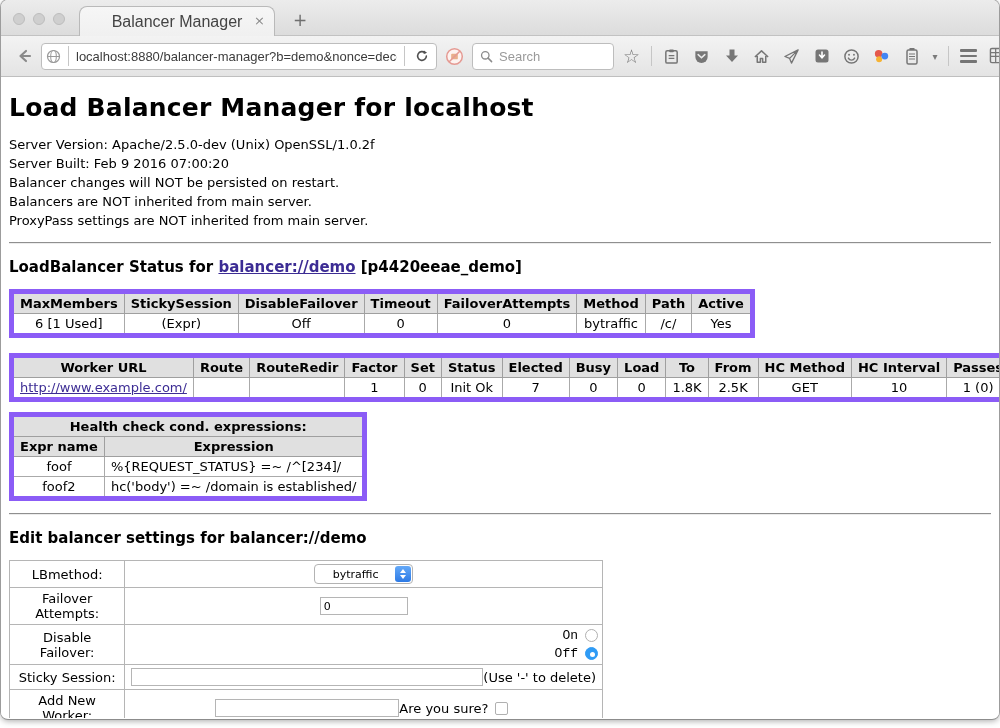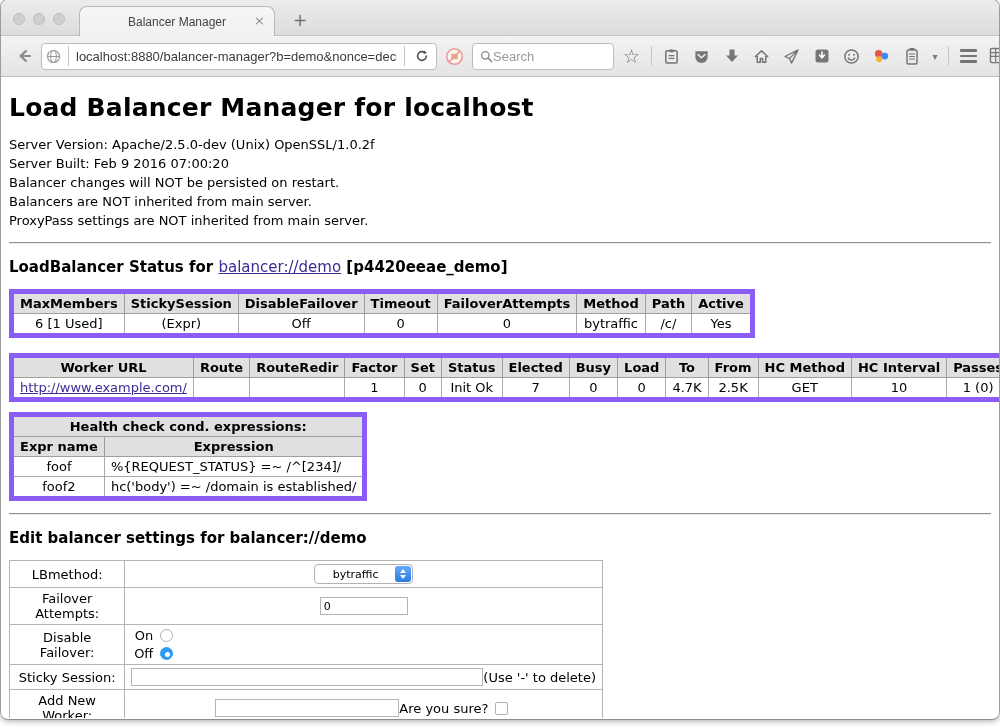--- a/index.html
+++ b/index.html
@@ -17,21 +17,21 @@
   }
   .traffic { position: absolute; top: 13px; left: 12px; display: flex; gap: 8px; }
   .light { width: 12px; height: 12px; border-radius: 50%; background: #cfcfcf; border: 1px solid #bdbdbd; }
   .tab {
     position: absolute; left: 78px; bottom: -1px; width: 196px; height: 30px;
     background: linear-gradient(#f6f6f6, #f0f0f0);
     border: 1px solid #b9b9b9; border-bottom: none;
     border-radius: 8px 8px 0 0;
     display: flex; align-items: center; justify-content: center;
   }
-  .tab-title { font-size: 12px; color: #444; font-family: "Liberation Sans", sans-serif; }
+  .tab-title { font-size: 16px; color: #444; font-family: "Liberation Sans", sans-serif; }
   .tab-close { position: absolute; right: 9px; top: 6px; font-size: 13px; color: #8a8a8a; line-height: 16px; cursor: default; }
   .newtab {
     position: absolute; left: 286px; bottom: 4px; width: 26px; height: 22px;
     font-size: 17px; color: #6f6f6f; text-align: center; line-height: 22px;
   }
 
   
   .toolbar {
     height: 41px; background: linear-gradient(#f3f3f3, #e4e4e4);
     border-bottom: 1px solid #bfbfbf;
@@ -42,36 +42,36 @@
   .urlbar {
     width: 396px; height: 27px; background: #fff; border: 1px solid #bdbdbd; border-radius: 4px;
     display: flex; align-items: center; padding: 0 4px; gap: 5px; flex: 0 0 auto;
   }
   .url-text {
     flex: 1; font-size: 13px; color: #3c3c3c; white-space: nowrap; overflow: hidden;
     font-family: "Liberation Sans", sans-serif;
   }
   .searchbar {
     width: 142px; height: 27px; background: #fff; border: 1px solid #bdbdbd; border-radius: 4px;
-    display: flex; align-items: center; padding: 0 7px; flex: 0 0 auto;
+    display: flex; align-items: center; padding: 0 7px; gap: 6px; flex: 0 0 auto;
   }
   .search-ph { font-size: 13px; color: #9a9a9a; font-family: "Liberation Sans", sans-serif; }
   .star-glyph { font-size: 19px; color: #757575; line-height: 19px; }
   .caret-glyph { font-size: 10px; color: #7a7a7a; }
   .hamburger { display: flex; flex-direction: column; gap: 3px; }
   .hamburger span { width: 17px; height: 2.5px; background: #757575; border-radius: 1px; }
 
   
   .content { background: #fff; height: 641px; padding: 0 8px; overflow: hidden; color: #000; }
   h1.pagetitle { font-size: 25px; font-weight: bold; margin: 16px 0 13px; letter-spacing: .2px; }
   .info p { font-size: 13px; line-height: 19px; }
   hr.rule { border: none; height: 2px; margin: 12px 0;
     border-top: 1px solid #8f8f8f; border-bottom: 1px solid #ececec; background: #c9c9c9; }
   h2.section { font-size: 15px; font-weight: bold; margin: 14px 0 13px; }
-  h2.section .blink { text-decoration: underline; font-weight: normal; margin-top: 32px; }
+  h2.section .blink { text-decoration: underline; font-weight: bold; margin-top: 32px; }
 
   table.grid { border-collapse: collapse; font-size: 13px; border: 5px solid #8b5cf6; }
   table.grid th { background: #e0e0e0; font-weight: bold; padding: 2px 6px; border: 1px solid #9f9f9f; text-align: center; white-space: nowrap; }
   table.grid td { padding: 2px 6px; border: 1px solid #aaaaaa; text-align: center; white-space: nowrap; }
   table.grid td.left { text-align: left; }
   a.plink { text-decoration: underline; }
 
   .tbl-balancer { width: 617px; margin-bottom: 15px; }
   .tbl-worker { width: 963px; margin-bottom: 10px; }
   .tbl-health { width: 312px; }
@@ -102,21 +102,21 @@
     display: flex; flex-direction: column; align-items: center; justify-content: center; gap: 1px; margin-right: 2px; }
   .spinner .t { width: 0; height: 0; border-left: 2.5px solid transparent; border-right: 2.5px solid transparent; }
   .spinner .t.up { border-bottom: 3px solid #555; }
   .spinner .t.dn { border-top: 3px solid #555; }
 
   input.txt { border: 1px solid #b5b5b5; height: 18px; font-size: 11px; padding: 0 3px; font-family: "DejaVu Sans", sans-serif; background: #fff; }
   .w-failover { width: 88px; }
   .w-sticky { width: 352px; }
   .w-worker { width: 184px; }
 
-  .radio-lines { display: flex; flex-direction: column; align-items: flex-start; gap: 3px; }
+  .radio-lines { display: flex; flex-direction: column; align-items: flex-end; gap: 3px; font-family: Liberation Mono, monospace; }
   .radio-line { display: flex; align-items: center; gap: 7px; }
   .radio-line .rlabel { width: 24px; text-align: right; }
   .radio { width: 13px; height: 13px; border-radius: 50%; border: 1px solid #b0b0b0; background: #fff; display: inline-block; }
   .radio.checked { background: #2f9bf5; border-color: #2f9bf5; position: relative; }
   .radio.checked::after { content: ""; position: absolute; left: 4px; top: 4px; width: 5px; height: 5px; border-radius: 50%; background: #fff; }
   .checkbox { width: 13px; height: 13px; border: 1px solid #b0b0b0; border-radius: 2px; background: #fff; display: inline-block; }
 
   .sticky-row { display: flex; align-items: center; padding: 0 2px; }
   .sticky-row .note { margin-left: auto; font-size: 13px; white-space: nowrap; }
   .worker-row { display: flex; align-items: center; padding-left: 86px; }
@@ -325,21 +325,21 @@
       <tr>
         <td class="left"><a class="plink" href="#" style="color:#3c2c94">http://www.example.com/</a></td>
         <td></td>
         <td></td>
         <td>1</td>
         <td>0</td>
         <td>Init Ok</td>
         <td>7</td>
         <td>0</td>
         <td>0</td>
-        <td>4.7K</td>
+        <td>1.8K</td>
         <td>2.5K</td>
         <td>GET</td>
         <td>10</td>
         <td>1 (0)</td>
 
       </tr>
     </tbody>
       </table>
 
     <table class="grid tbl-health">

